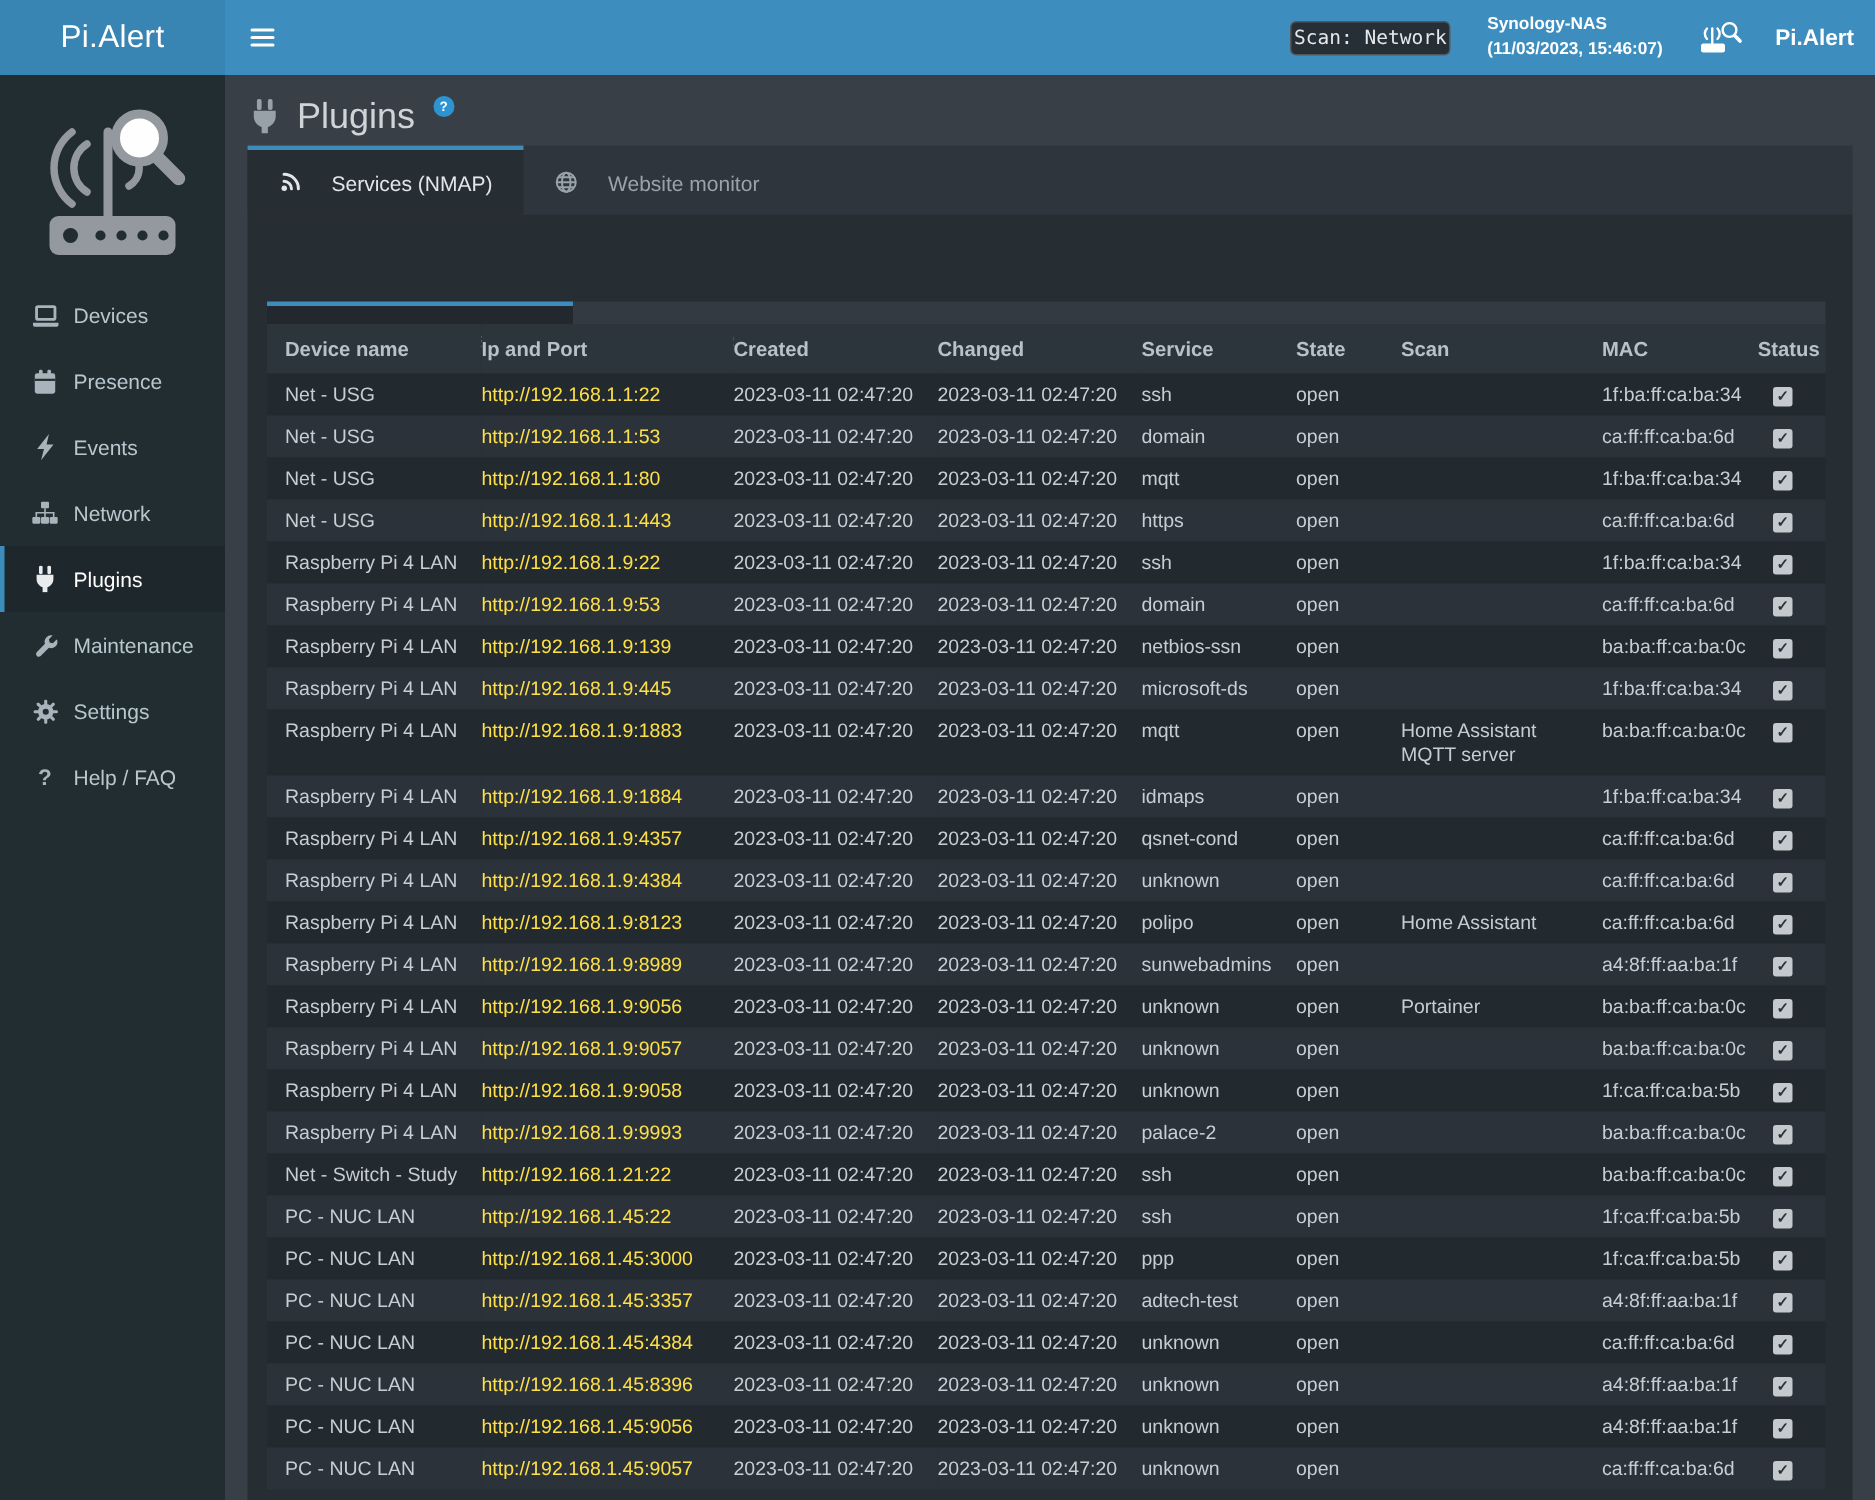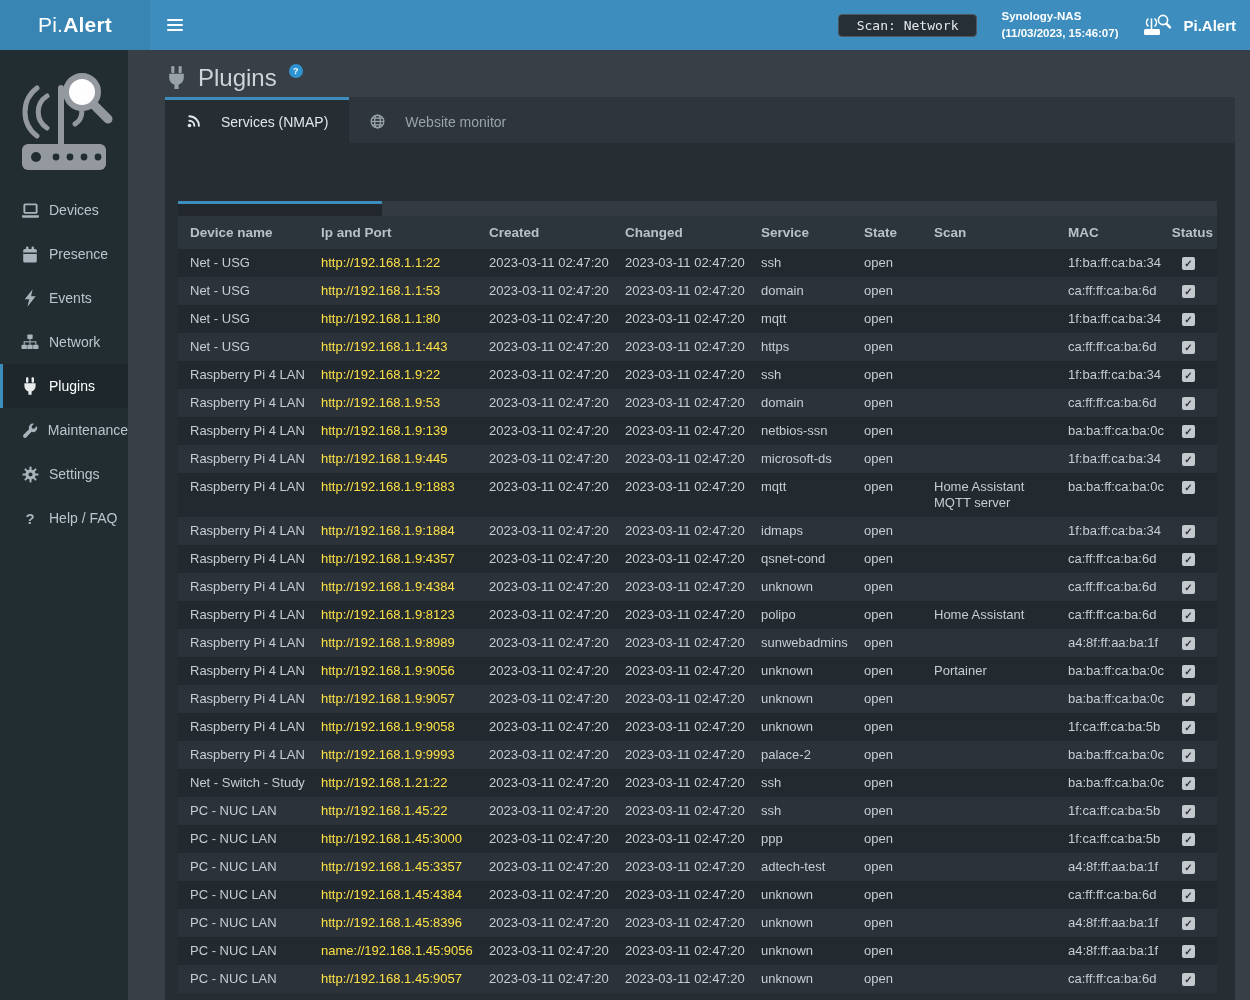--- a/index.html
+++ b/index.html
@@ -6,29 +6,29 @@
   html,body { width:1250px; height:1000px; }
   body {
     position:relative; overflow:hidden;
     background:#383f46;
     font-family:"Liberation Sans", sans-serif;
     -webkit-font-smoothing:antialiased;
   }
   
   .navbar { position:absolute; top:0; left:0; width:1250px; height:50px; background:#3d8ebf; display:flex; align-items:stretch; z-index:5; }
   .navbar-logo { width:150px; background:#3884b3; color:#fff; display:flex; align-items:center; justify-content:center; font-size:21px; letter-spacing:.2px; }
-  .navbar-logo b { font-weight:bold; }
+  .navbar-logo b { font-weight:normal; }
   .hamburger { display:flex; flex-direction:column; justify-content:center; gap:3px; padding:0 17px; cursor:pointer; }
   .hamburger span { display:block; width:16px; height:2px; background:#fff; border-radius:1px; }
   .nav-right { margin-left:auto; display:flex; align-items:center; gap:24px; padding-right:14px; }
-  .scan-badge { font-family:"DejaVu Sans Mono", monospace; font-size:13px; color:#e6e9eb; background:#262f36; border:1px solid #50585e; border-radius:4px; padding:3px 18px; white-space:pre; }
+  .scan-badge { font-family:"DejaVu Sans Mono", monospace; font-size:13px; color:#e6e9eb; background:#262f36; border:1px solid #50585e; border-radius:4px; padding:3px 2px; white-space:pre; }
   .host-block { color:#fff; font-size:11.5px; font-weight:bold; line-height:1.45; }
-  .brand-right { display:flex; align-items:center; gap:11px; color:#fff; font-size:15px; font-weight:bold; }
+  .brand-right { display:flex; align-items:center; gap:21px; color:#fff; font-size:15px; font-weight:bold; }
   
-  .sidebar { position:absolute; top:50px; left:0; width:128px; height:950px; background:#222d32; z-index:4; }
+  .sidebar { position:absolute; top:50px; left:0; width:150px; height:950px; background:#222d32; z-index:4; }
   .sidebar-logo { display:block; margin:16px auto 6px; }
   .menu { list-style:none; margin-top:14px; }
   .menu li { height:44px; display:flex; align-items:center; gap:9px; padding-left:17px; border-left:3px solid transparent; color:#b8c7ce; font-size:14px; cursor:pointer; }
   .menu li .mi { width:20px; display:flex; justify-content:center; align-items:center; color:#a7b4bb; }
   .menu li.active { background:#1e282c; border-left-color:#3c8dbc; color:#fff; }
   .menu li.active .mi { color:#e8eced; }
   .q-glyph { font-size:15px; font-weight:bold; color:inherit; }
   
   .content { position:absolute; top:50px; left:150px; width:1100px; height:950px; background:#383f46; }
   .page-header { position:absolute; top:9px; left:16px; display:flex; align-items:flex-start; gap:11px; color:#cfd4d8; }
@@ -557,21 +557,21 @@
               <td>2023-03-11 02:47:20</td>
               <td>2023-03-11 02:47:20</td>
               <td>unknown</td>
               <td>open</td>
               <td></td>
               <td>a4:8f:ff:aa:ba:1f</td>
               <td class="c-status"><span class="cbx">✓</span></td>
             </tr>
             <tr>
               <td>PC - NUC LAN</td>
-              <td><a href="#">name://192.168.1.45:9056</a></td>
+              <td><a href="#">http://192.168.1.45:9056</a></td>
               <td>2023-03-11 02:47:20</td>
               <td>2023-03-11 02:47:20</td>
               <td>unknown</td>
               <td>open</td>
               <td></td>
               <td>a4:8f:ff:aa:ba:1f</td>
               <td class="c-status"><span class="cbx">✓</span></td>
             </tr>
             <tr>
               <td>PC - NUC LAN</td>

